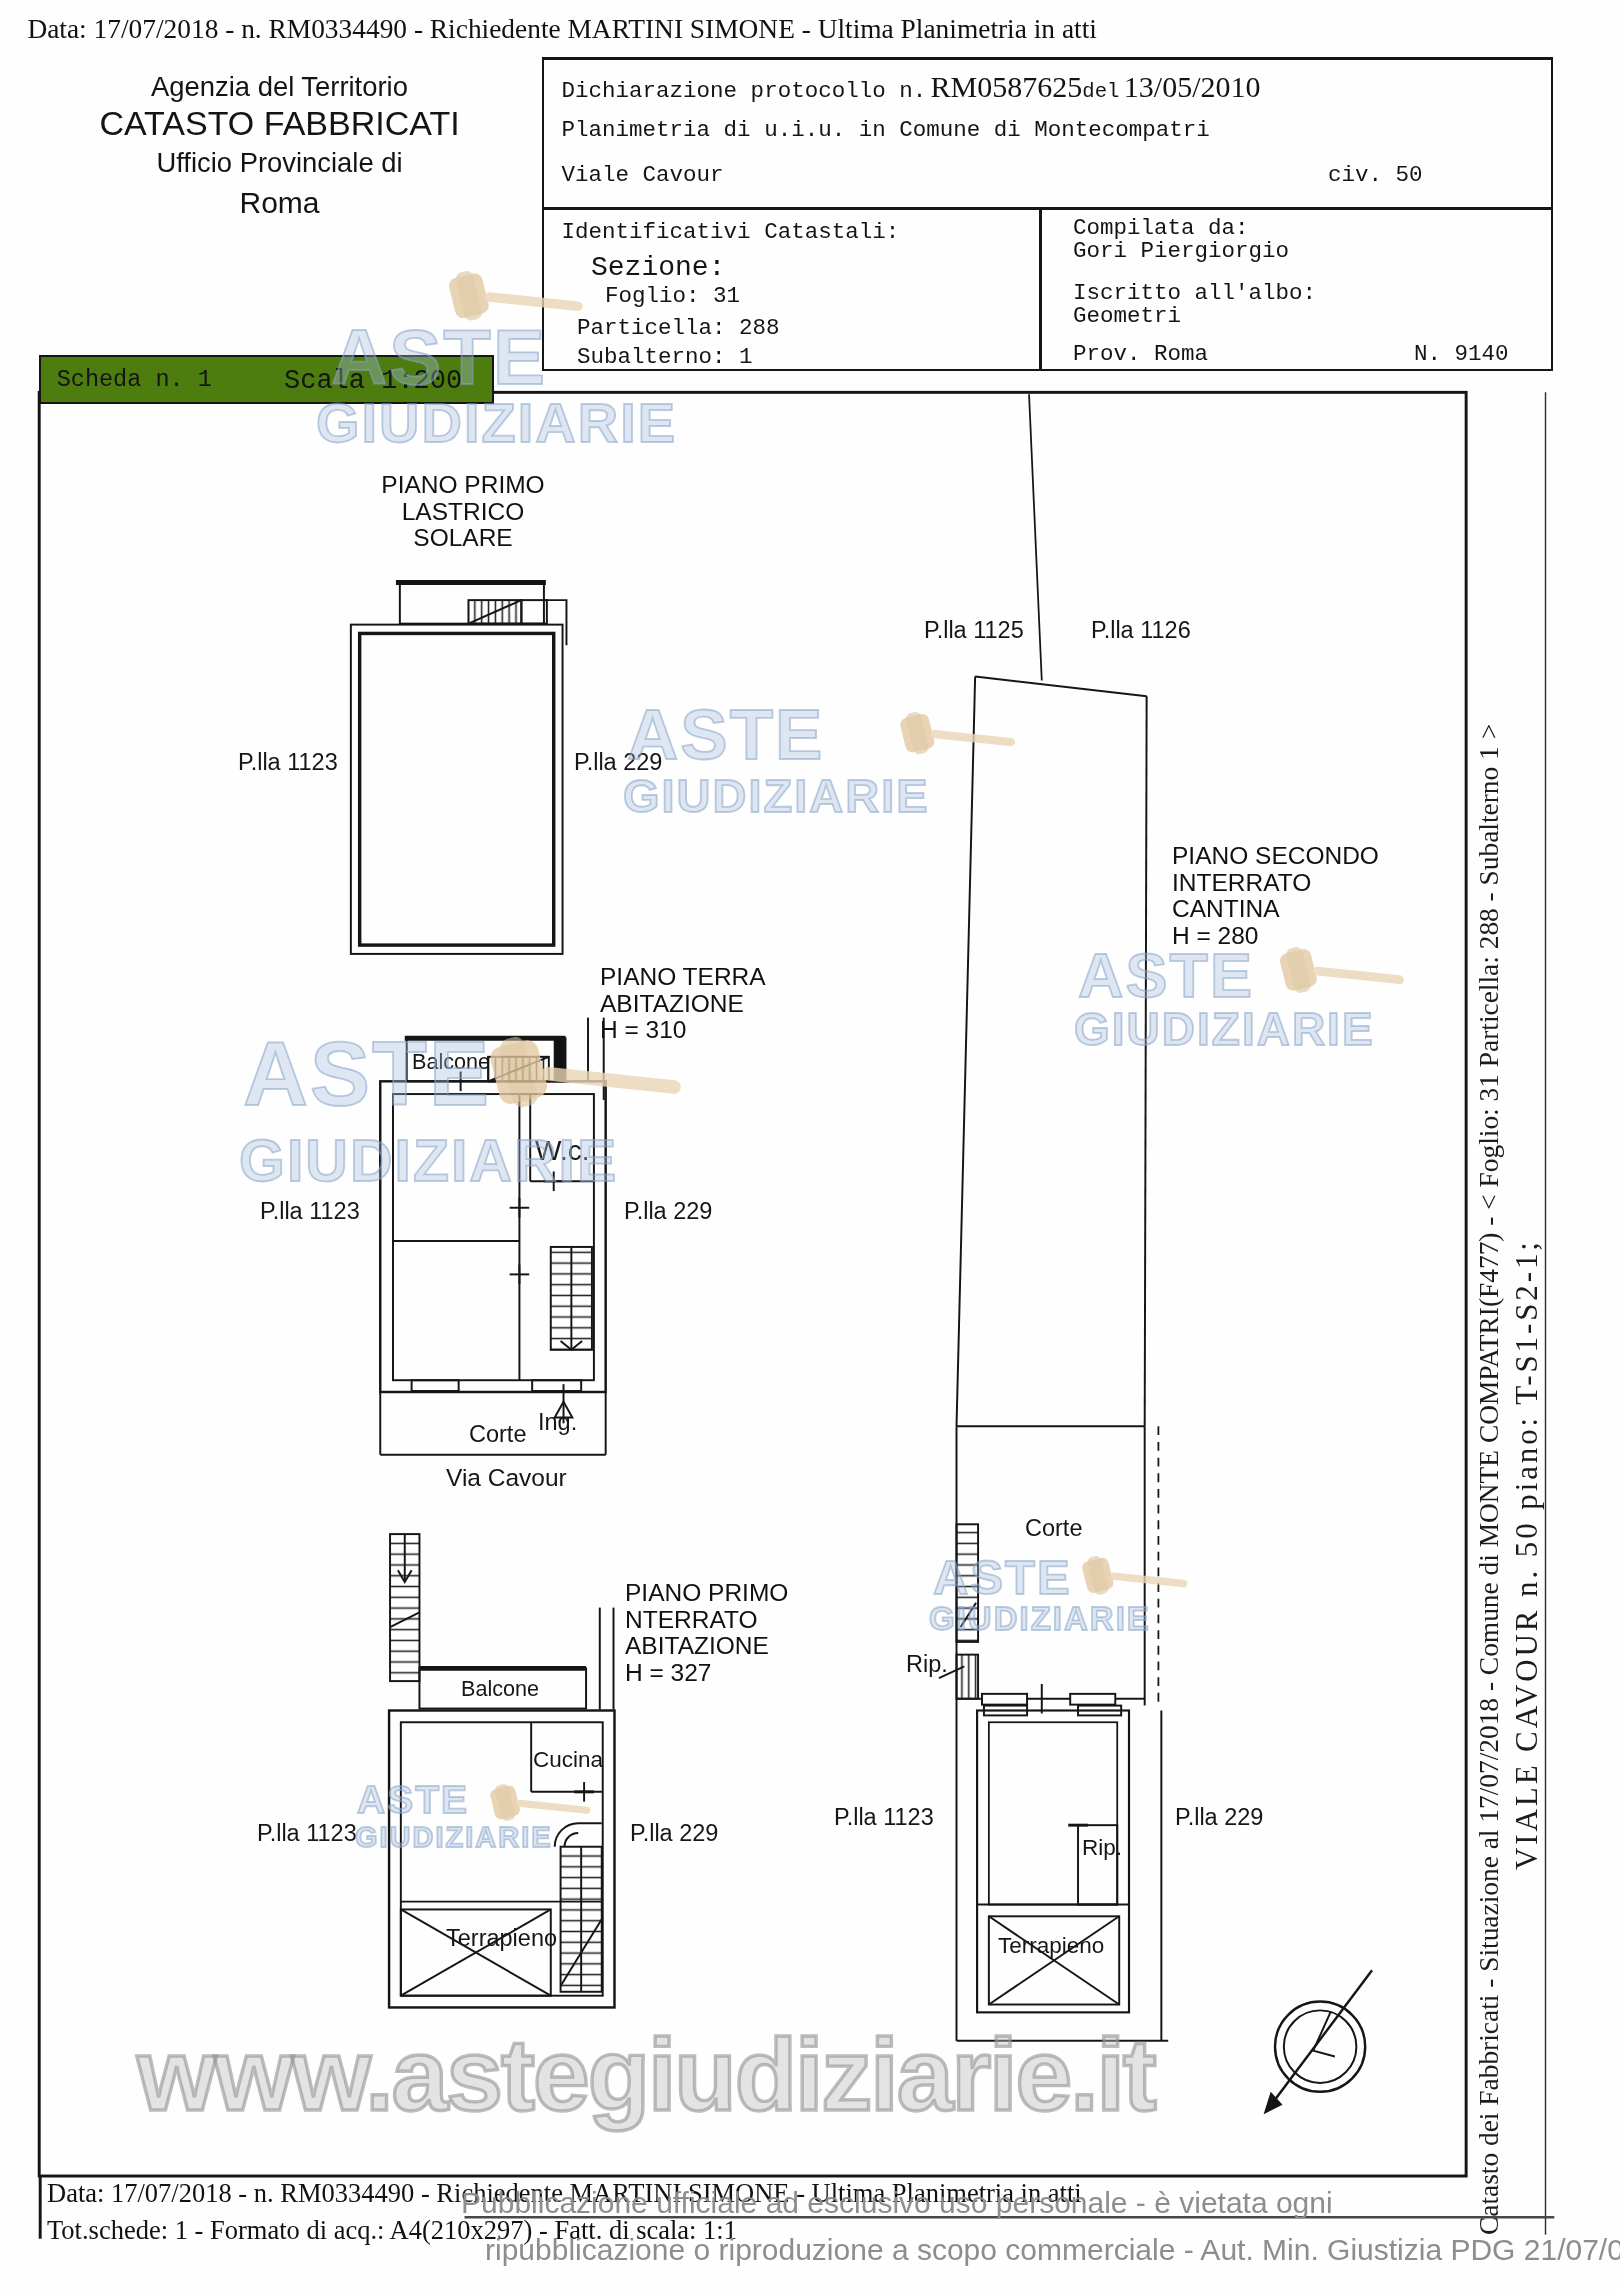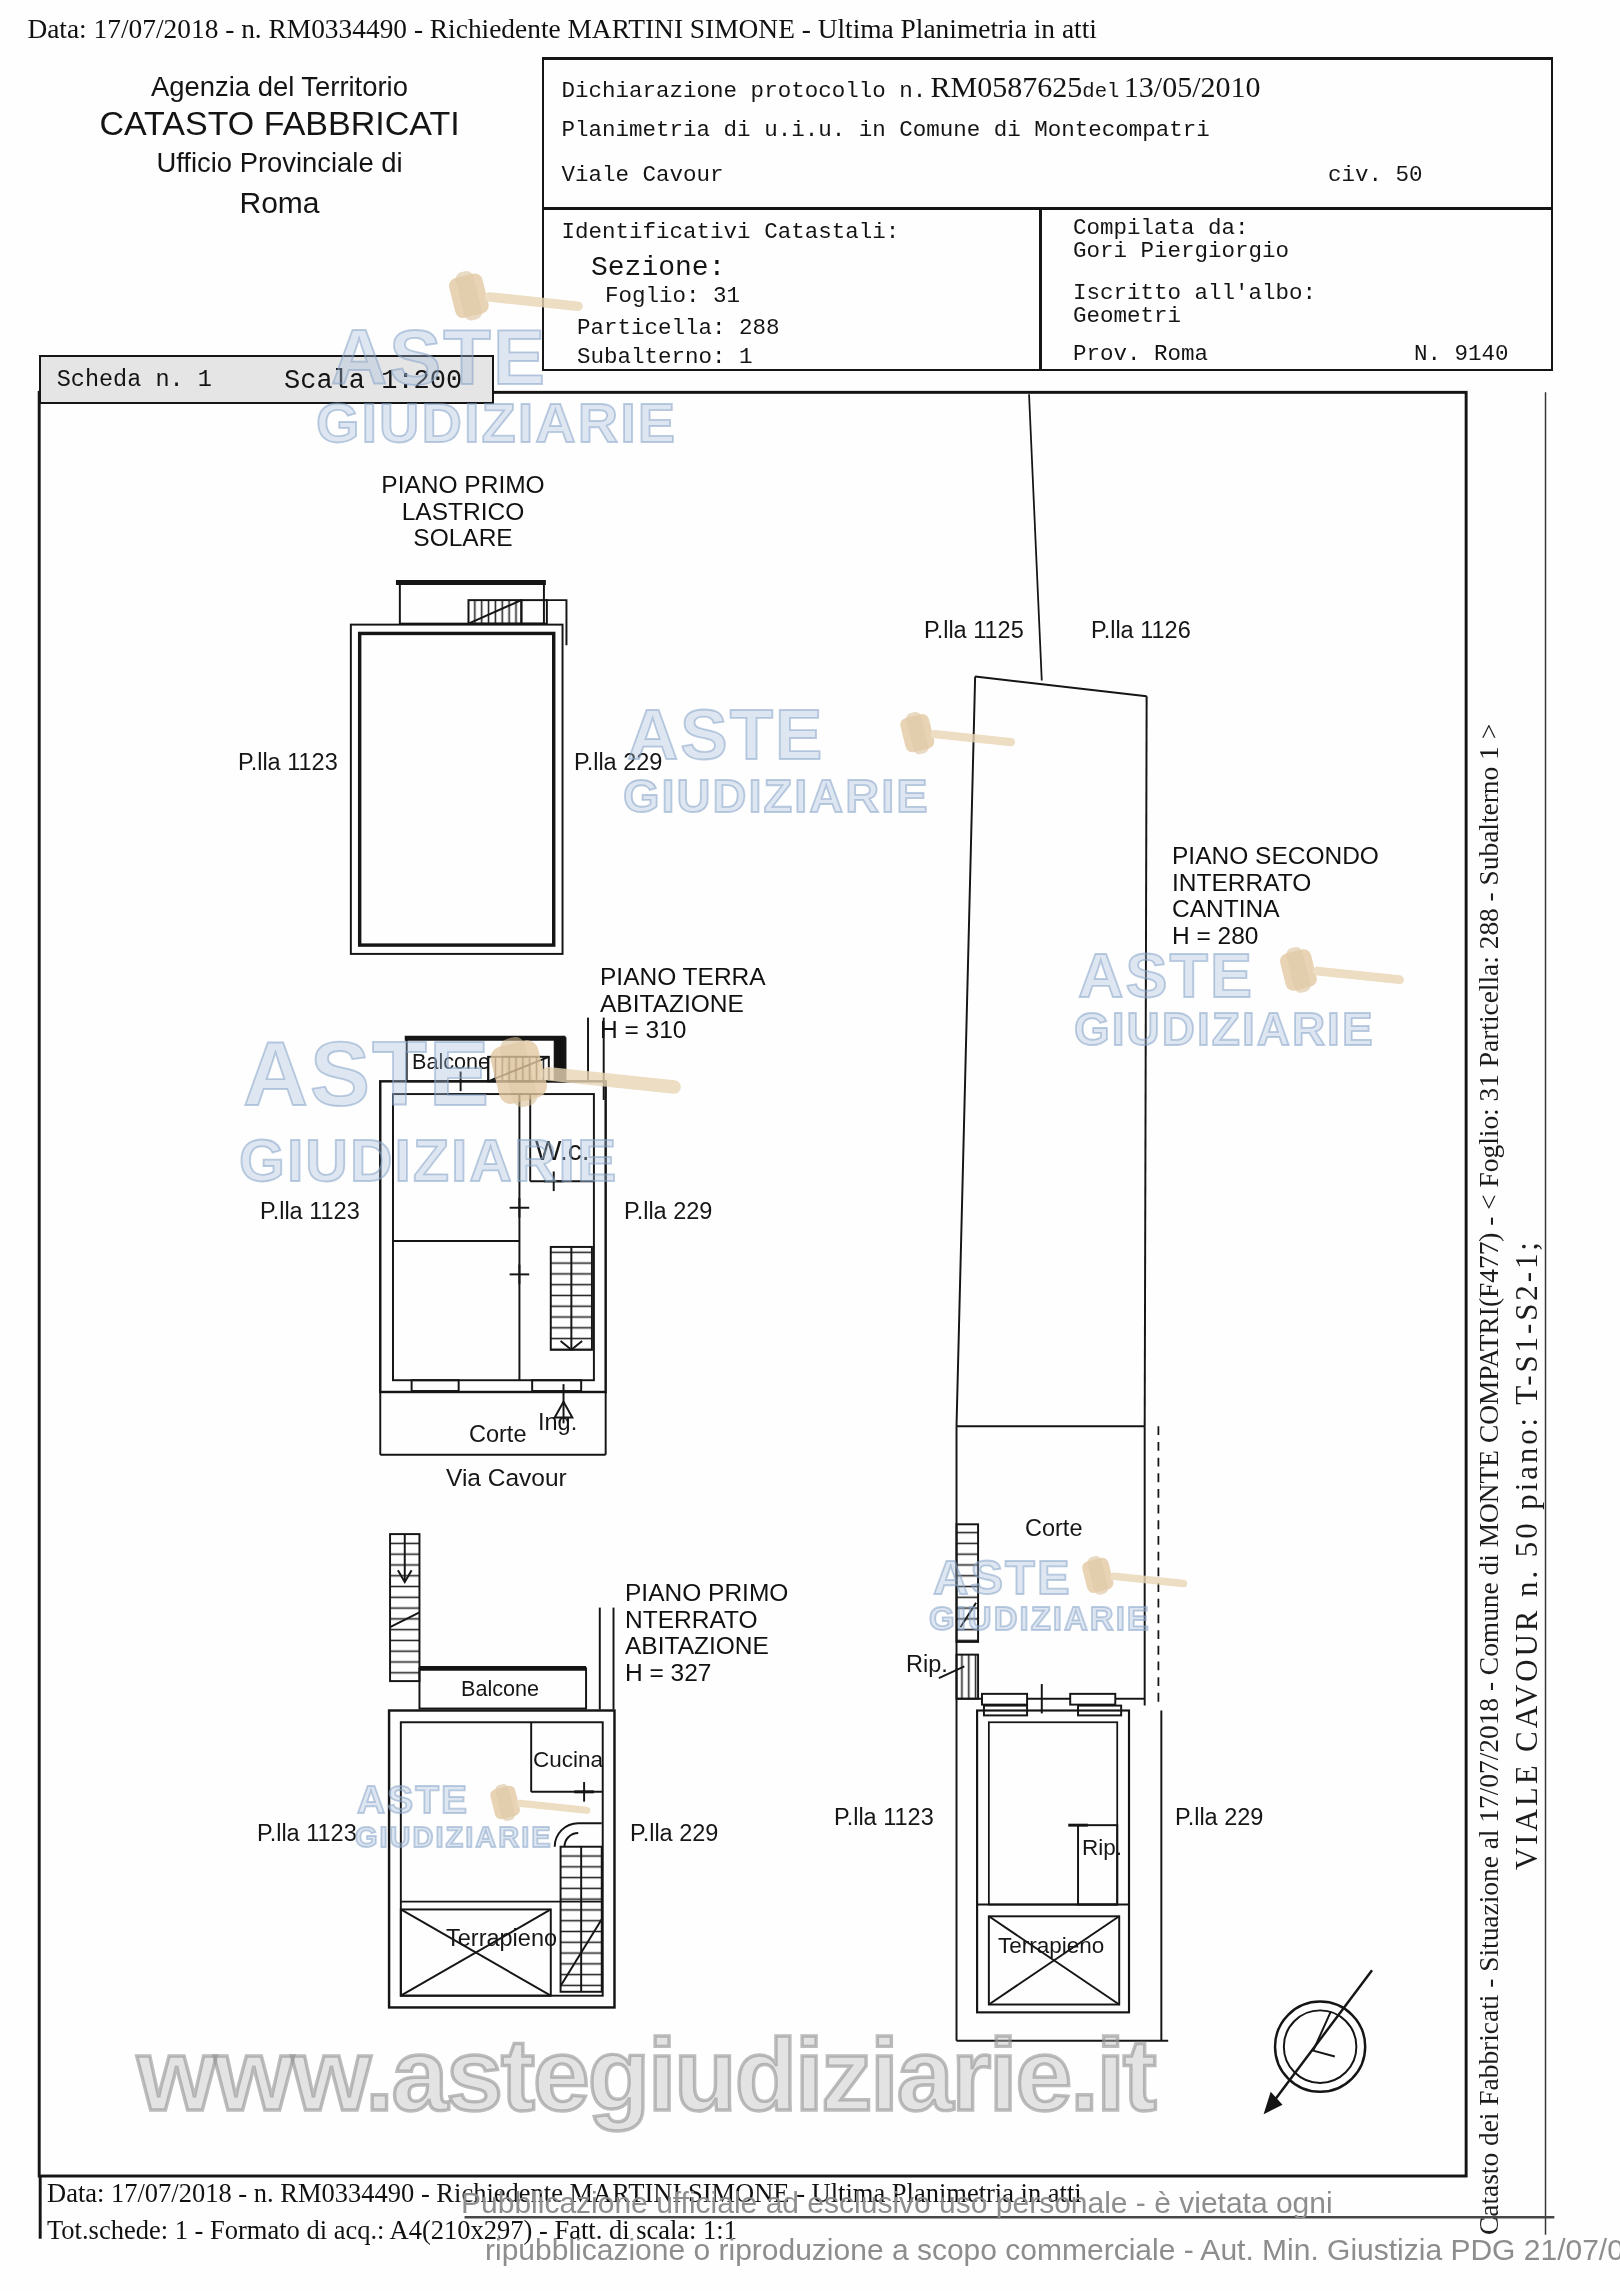--- a/index.html
+++ b/index.html
@@ -22,21 +22,21 @@
   .wm{position:absolute;z-index:5;font-family:"Liberation Sans",sans-serif;font-weight:bold;
       color:rgba(163,189,218,0.36);-webkit-text-stroke:1.8px rgba(134,164,201,0.55);
       letter-spacing:2px;white-space:nowrap;pointer-events:none;}
   .wmurl{position:absolute;z-index:6;font-family:"Liberation Sans",sans-serif;font-weight:bold;
       color:rgba(190,190,190,0.42);-webkit-text-stroke:3.4px rgba(148,148,148,0.62);
       white-space:nowrap;pointer-events:none;}
   .gavel{position:absolute;z-index:5;pointer-events:none;}
   .gray{color:#8d8d8d;z-index:7;}
   .vtext{position:absolute;transform-origin:0 0;transform:rotate(-90deg);white-space:nowrap;z-index:4;}
   svg.draw{position:absolute;left:0;top:0;z-index:2;}
-  .whitebox{background:#e5e5e5;text-decoration:underline;}
+  .whitebox{background:#4d7c0f;text-decoration:underline;}
 </style>
 </head>
 <body>
 
 <div class="page">
 
   <svg class="draw" width="1620" height="2292" viewBox="0 0 1653 2338">
     <defs>
       <pattern id="treads" width="10" height="11" patternUnits="userSpaceOnUse">
         <path d="M0 1.5 H10" stroke="#222" stroke-width="1.6"></path>

